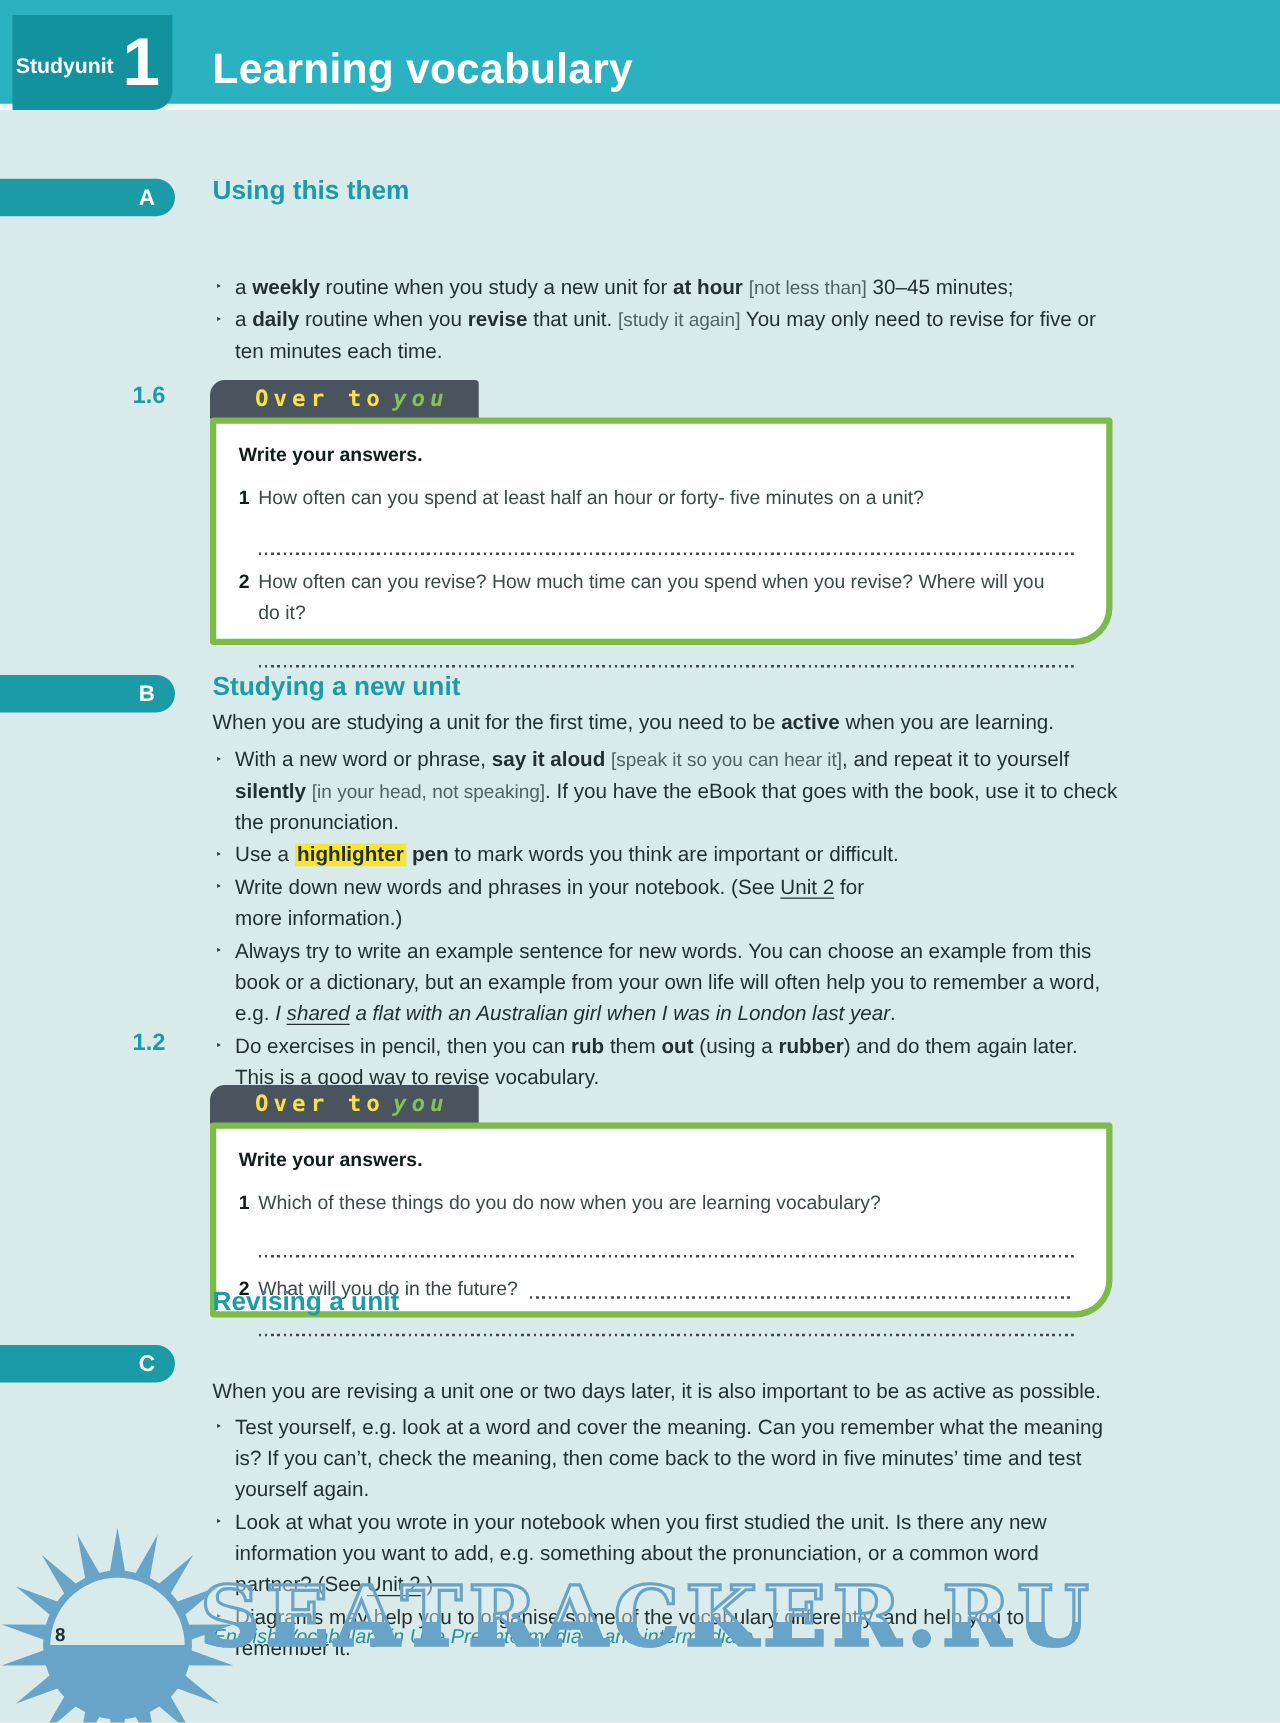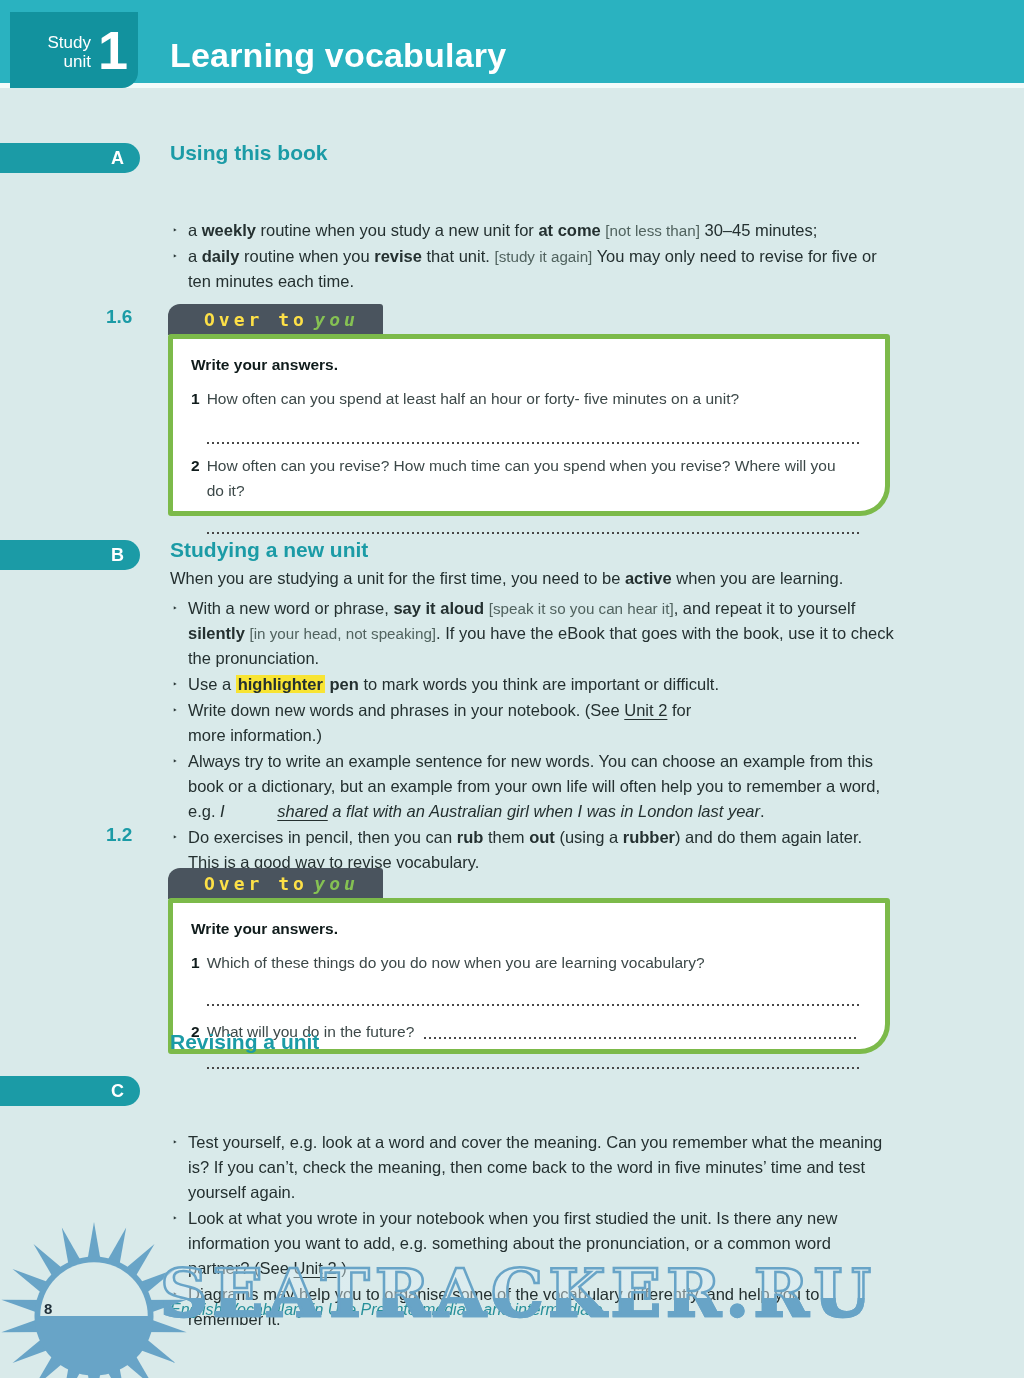--- a/index.html
+++ b/index.html
@@ -9,21 +9,21 @@
     --text:#243030; --gloss:#51635f;
   }
   *{margin:0;padding:0;box-sizing:border-box;}
   html,body{width:1024px;height:1378px;}
   body{font-family:"Liberation Sans",sans-serif;background:#fff;}
   .page{position:relative;width:1024px;height:1378px;background:var(--body-bg,#d9eaea);overflow:hidden;}
 
   
   .header{position:absolute;left:0;top:0;width:1024px;height:88px;background:var(--header-teal);border-bottom:5px solid #f2fbfa;}
   .badge{position:absolute;left:10px;top:12px;width:128px;height:76px;background:var(--badge-teal);border-radius:0 0 16px 0;display:flex;align-items:center;justify-content:flex-end;padding-right:10px;}
-  .badge-words{display:flex;flex-direction:column;align-items:flex-end;color:#fff;font-weight:normal;font-size:17px;line-height:19px;margin-right:7px;margin-top:4px;}
+  .badge-words{display:flex;flex-direction:row;align-items:flex-end;color:#fff;font-weight:bold;font-size:17px;line-height:19px;margin-right:7px;margin-top:4px;}
   .badge-num{color:#fff;font-weight:bold;font-size:54px;line-height:54px;}
   .page-title{position:absolute;left:170px;top:36px;color:#fff;font-weight:bold;font-size:34px;letter-spacing:0.2px;}
 
   
   .marker{position:absolute;left:0;width:140px;height:30px;background:var(--accent-teal);border-radius:0 15px 15px 0;color:#fff;font-weight:bold;font-size:18px;line-height:30px;text-align:right;padding-right:16px;}
   .m-a{top:143px}.m-b{top:540px}.m-c{top:1076px}
   .heading{position:absolute;left:170px;color:var(--accent-teal);font-weight:bold;font-size:21px;}
   .h-a{top:141px}.h-b{top:538px}.h-c{top:1030px}
 
   
@@ -31,21 +31,21 @@
   .p-a{top:169px}.p-b{top:566px}.p-c{top:1101px}
   .bul-a{top:218px}.bul-b{top:596px}.bul-c{top:1130px}
   .bullet{display:flex;margin-bottom:1px;}
   .bm{width:18px;flex:0 0 18px;font-size:11px;line-height:25px;color:#2c3838;text-align:left;padding-left:3px;}
   .bt{flex:1;}
   .b{font-weight:bold;}
   .g{color:var(--gloss);font-size:15.2px;}
   .hl{background:var(--highlight);padding:0 2px;}
   .u{text-decoration:underline;text-underline-offset:3px;}
   .i{font-style:italic;}
-  .iu{font-style:italic;text-decoration:underline;text-underline-offset:3px;margin-left:48px;}
+  .iu{font-style:italic;text-decoration:underline;text-underline-offset:3px;}
 
   
   .exnum{position:absolute;left:106px;color:var(--accent-teal);font-weight:bold;font-size:19px;}
   .n1{top:306px}.n2{top:824px}
   .tab{position:absolute;left:168px;height:31px;background:var(--tab-dark);border-radius:12px 3px 0 0;padding:0 24px;font-family:"DejaVu Sans Mono",monospace;font-size:18px;font-weight:bold;line-height:31px;letter-spacing:4px;}
   .t1{top:304px}.t2{top:868px}
   .tab .tw{color:#fde047;margin-right:0.6ch;margin-left:12px;}
   .tab .tg{color:var(--green-text);font-style:italic;}
   .exbox{position:absolute;left:168px;width:722px;background:#fff;border:5px solid var(--green);border-radius:3px 3px 30px 3px;padding:13px 22px 0 18px;color:#3c4848;font-size:15.5px;line-height:25px;}
   .x1{top:334px;height:182px;}
@@ -84,25 +84,25 @@
       <div class="badge-words">
         <span>Study</span>
         <span>unit</span>
       </div>
       <div class="badge-num">1</div>
     </div>
     <div class="page-title">Learning vocabulary</div>
   </div>
 
   <div class="marker m-a">A</div>
-  <div class="heading h-a">Using this book</div>
+  <div class="heading h-a">Using this them</div>
   <div class="bullets bul-a">
     <div class="bullet">
       <span class="bm">‣</span>
-      <div class="bt"><span>a </span><span class="b">weekly</span><span> routine when you study a new unit for </span><span class="b">at come</span><span> </span><span class="g">[not less than]</span><span> 30–45 minutes;</span></div>
+      <div class="bt"><span>a </span><span class="b">weekly</span><span> routine when you study a new unit for </span><span class="b">at hour</span><span> </span><span class="g">[not less than]</span><span> 30–45 minutes;</span></div>
     </div>
     <div class="bullet">
       <span class="bm">‣</span>
       <div class="bt"><span>a </span><span class="b">daily</span><span> routine when you </span><span class="b">revise</span><span> that unit. </span><span class="g">[study it again]</span><span> You may only need to revise for five or ten minutes each time.</span></div>
     </div>
   </div>
 
   <div class="exnum n1">1.6</div>
   <div class="tab t1">
     <span class="tw">Over to</span><span class="tg">you</span>
@@ -161,20 +161,21 @@
     <div class="qrow">
       <span class="qn">2</span>
       <span class="qt">What will you do in the future?</span>
       <div class="dl"></div>
     </div>
     <div class="dl dl2"></div>
   </div>
 
   <div class="marker m-c">C</div>
   <div class="heading h-c">Revising a unit</div>
+  <div class="para p-c"><span>When you are revising a unit one or two days later, it is also important to be as active as possible.</span></div>
   <div class="bullets bul-c">
     <div class="bullet">
       <span class="bm">‣</span>
       <div class="bt"><span>Test yourself, e.g. look at a word and cover the meaning. Can you remember what the meaning is? If you can’t, check the meaning, then come back to the word in five minutes’ time and test yourself again.</span></div>
     </div>
     <div class="bullet">
       <span class="bm">‣</span>
       <div class="bt"><span>Look at what you wrote in your notebook when you first studied the unit. Is there any new information you want to add, e.g. something about the pronunciation, or a common word partner? (See </span><span class="u">Unit 2</span><span>.)</span></div>
     </div>
     <div class="bullet">

